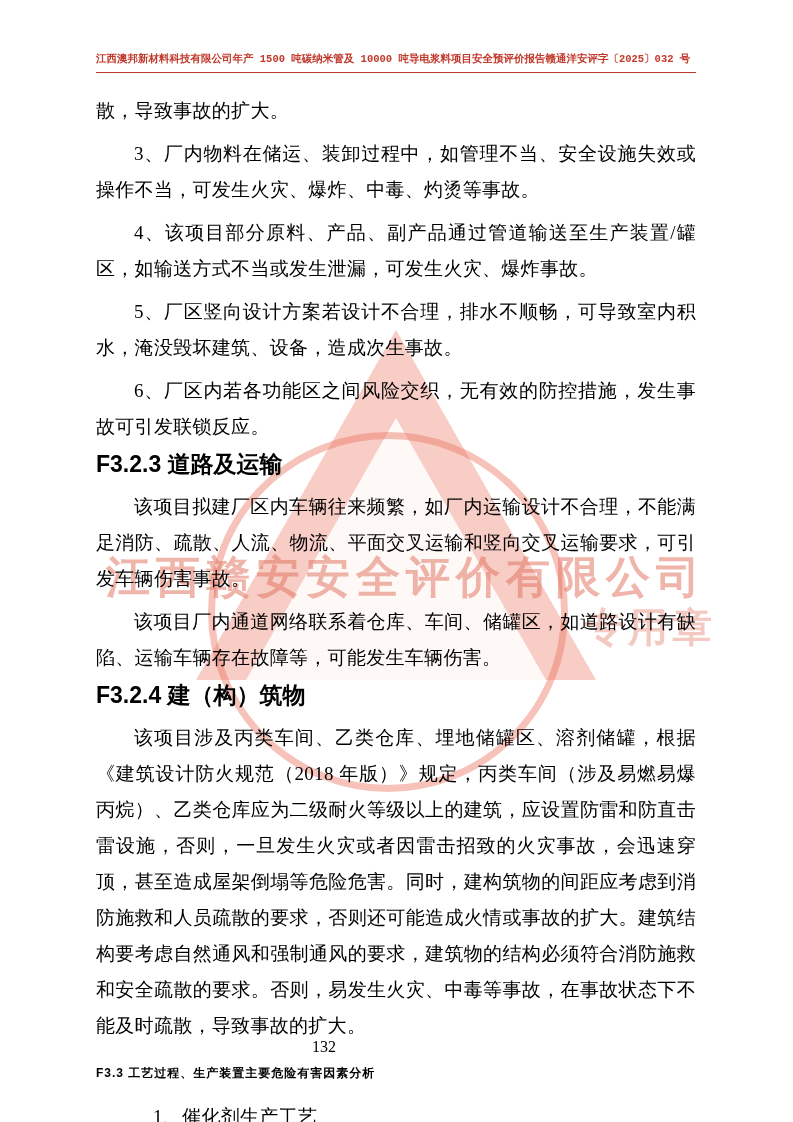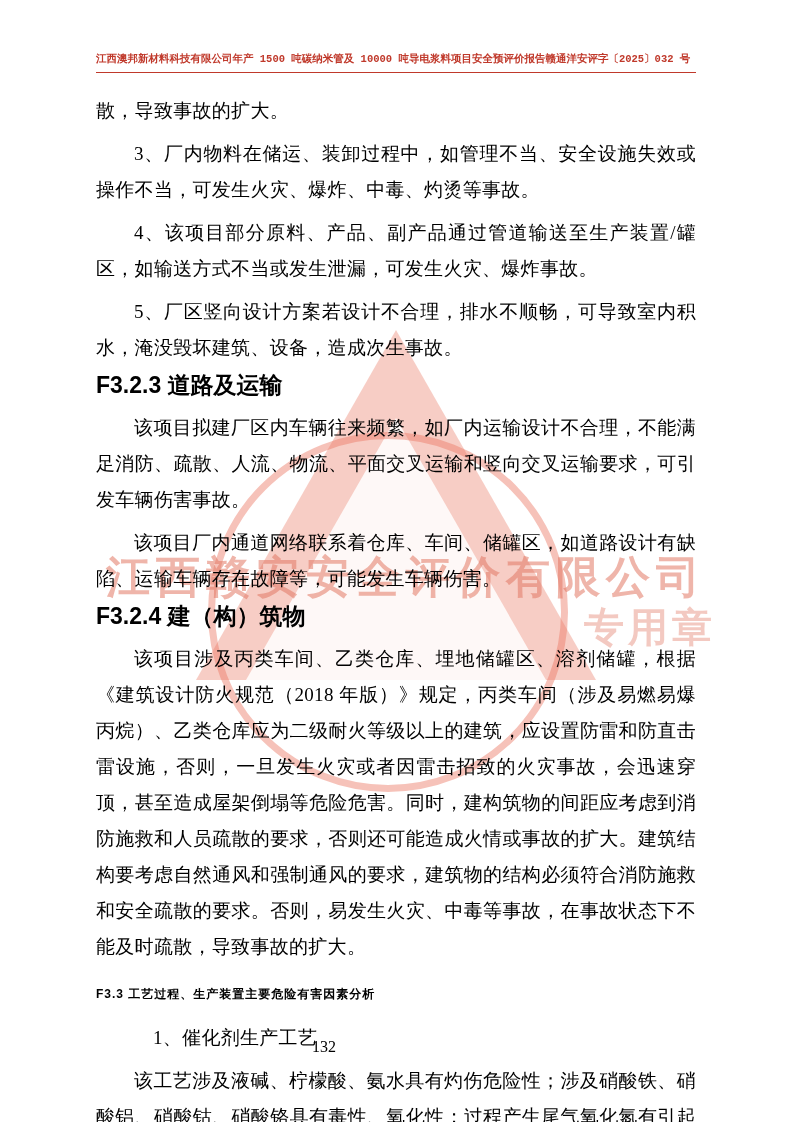--- a/index.html
+++ b/index.html
@@ -167,20 +167,21 @@
   </div>
 
   <div class="header">江西澳邦新材料科技有限公司年产 1500 吨碳纳米管及 10000 吨导电浆料项目安全预评价报告赣通洋安评字〔2025〕032 号</div>
   <div class="header-rule"></div>
 
   <div class="content">
     <p class="para">散，导致事故的扩大。</p>
     <p class="para indent">3、厂内物料在储运、装卸过程中，如管理不当、安全设施失效或操作不当，可发生火灾、爆炸、中毒、灼烫等事故。</p>
     <p class="para indent">4、该项目部分原料、产品、副产品通过管道输送至生产装置/罐区，如输送方式不当或发生泄漏，可发生火灾、爆炸事故。</p>
     <p class="para indent">5、厂区竖向设计方案若设计不合理，排水不顺畅，可导致室内积水，淹没毁坏建筑、设备，造成次生事故。</p>
+    <p class="para indent">6、厂区内若各功能区之间风险交织，无有效的防控措施，发生事故可引发联锁反应。</p>
 
     <h3 class="sub">F3.2.3 道路及运输</h3>
     <p class="para indent">该项目拟建厂区内车辆往来频繁，如厂内运输设计不合理，不能满足消防、疏散、人流、物流、平面交叉运输和竖向交叉运输要求，可引发车辆伤害事故。</p>
     <p class="para indent">该项目厂内通道网络联系着仓库、车间、储罐区，如道路设计有缺陷、运输车辆存在故障等，可能发生车辆伤害。</p>
 
     <h3 class="sub">F3.2.4 建（构）筑物</h3>
     <p class="para indent">该项目涉及丙类车间、乙类仓库、埋地储罐区、溶剂储罐，根据《建筑设计防火规范（2018 年版）》规定，丙类车间（涉及易燃易爆丙烷）、乙类仓库应为二级耐火等级以上的建筑，应设置防雷和防直击雷设施，否则，一旦发生火灾或者因雷击招致的火灾事故，会迅速穿顶，甚至造成屋架倒塌等危险危害。同时，建构筑物的间距应考虑到消防施救和人员疏散的要求，否则还可能造成火情或事故的扩大。建筑结构要考虑自然通风和强制通风的要求，建筑物的结构必须符合消防施救和安全疏散的要求。否则，易发生火灾、中毒等事故，在事故状态下不能及时疏散，导致事故的扩大。</p>
 
     <h2 class="sec">F3.3 工艺过程、生产装置主要危险有害因素分析</h2>
     <p class="para indent2">1、催化剂生产工艺</p>

